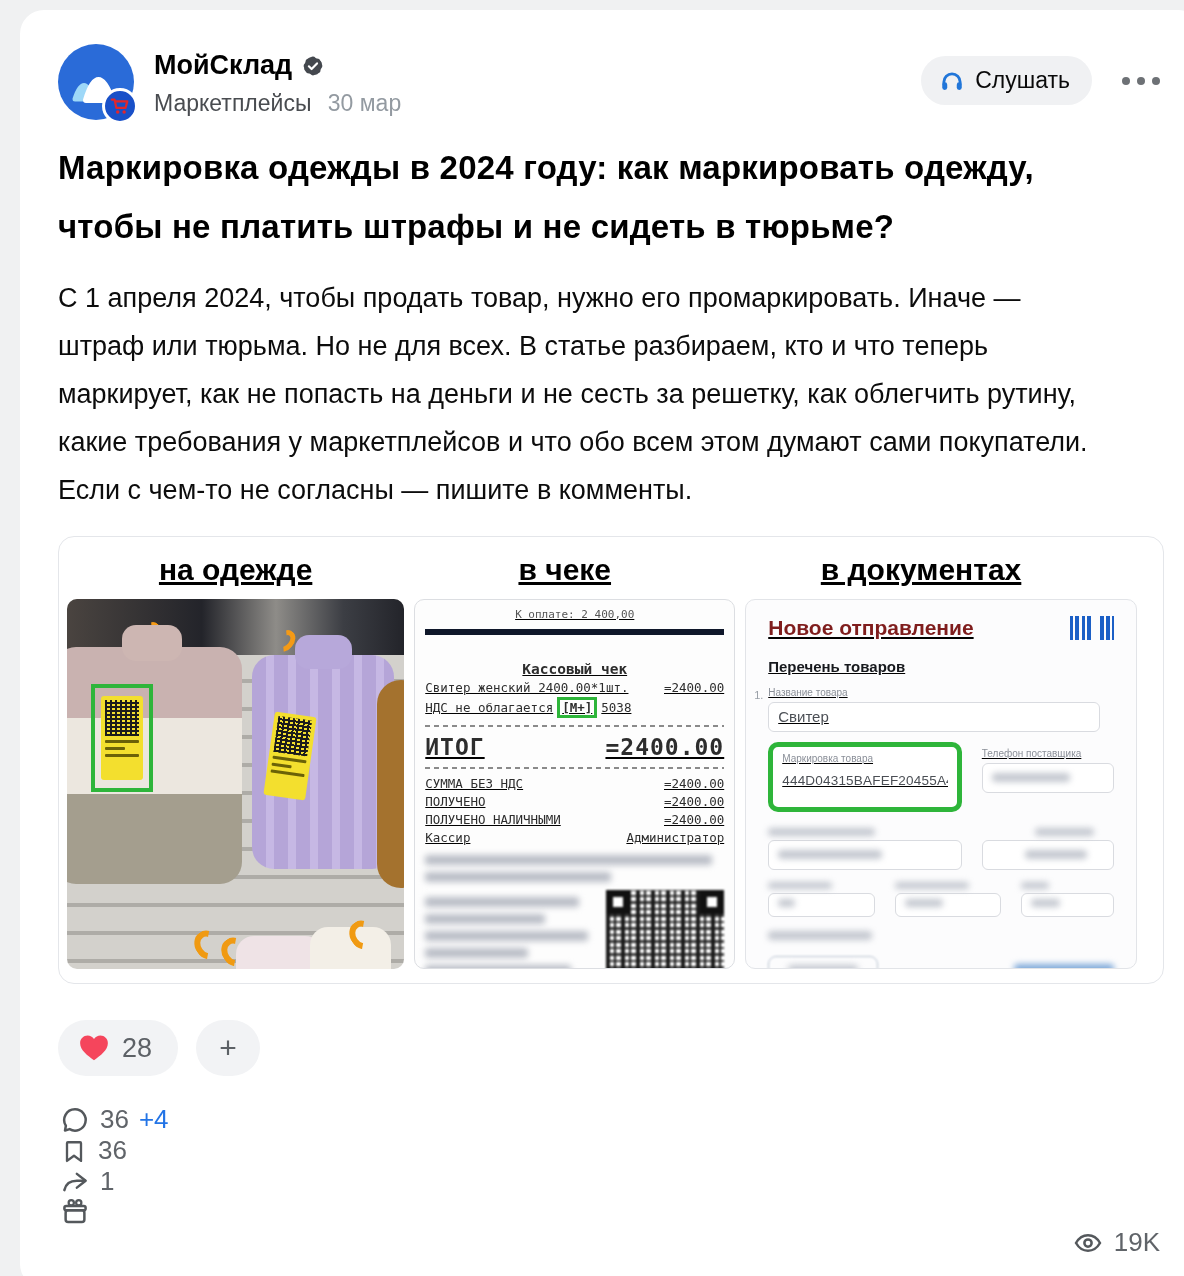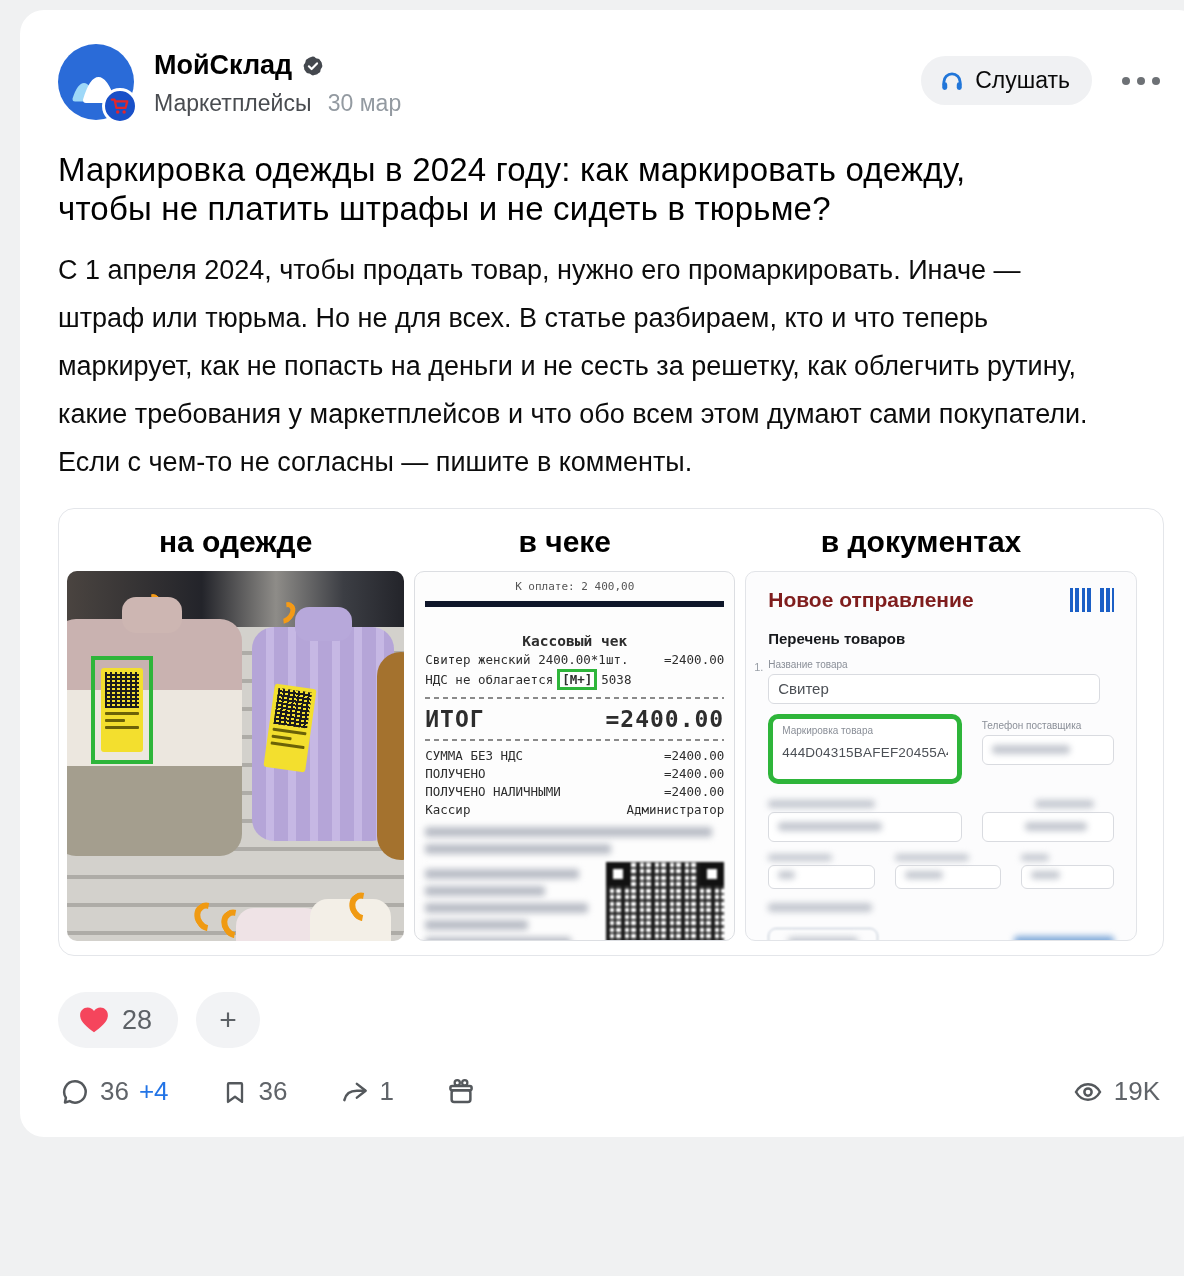--- a/index.html
+++ b/index.html
@@ -36,32 +36,32 @@
     display:flex; align-items:center; gap:10px;
     background:#f0f1f3; border:none; border-radius:26px;
     padding:11px 22px 11px 18px; font-size:23px; font-weight:500;
     font-family:"Liberation Sans", sans-serif; color:#0a0a0a; cursor:pointer;
   }
   .menu-dots { display:flex; gap:7px; padding:10px 4px; cursor:pointer; }
   .menu-dots i { width:8px; height:8px; border-radius:50%; background:#6d7175; }
 
   
   .post-title {
-    margin-top:30px; font-size:33px; line-height:39px; font-weight:400;
+    margin-top:18px; font-size:33px; line-height:59px; font-weight:700;
     letter-spacing:.2px; max-width:1010px;
   }
   .post-body {
     margin-top:18px; font-size:27px; line-height:48px; color:#0c0c0c;
     max-width:1045px;
   }
 
   
   .figure {
     margin-top:22px; border:1px solid #e4e6ea; border-radius:16px;
-    background:#fff; padding:12px 8px 14px 8px; cursor:pointer;
+    background:#fff; padding:12px 8px 14px 8px; cursor:pointer;text-decoration:underline;
   }
   .figure-titles { display:flex; }
   .figure-titles span {
     font-size:30px; font-weight:700; text-align:center; padding:4px 0 12px 0;
   }
   .ft-0 { width:31%; } .ft-1 { width:29.5%; } .ft-2 { width:36%; }
   .figure-panels { display:flex; gap:10px; padding:0 0 0 0; }
   .panel { height:370px; border-radius:10px; position:relative; overflow:hidden; }
 
   
@@ -155,21 +155,21 @@
 
   
   .reactions { display:flex; gap:18px; margin-top:36px; }
   .pill { background:#f2f3f5; border-radius:28px; height:56px; display:flex;
     align-items:center; justify-content:center; cursor:pointer; }
   .like-pill { padding:0 26px 0 20px; gap:12px; }
   .like-count { font-size:27px; color:#5d6166; }
   .plus-pill { width:64px; font-size:30px; color:#5d6166; }
 
   
-  .actions-bar { display:flex; align-items:center; margin-top:28px; padding:0 4px 8px 2px; }
+  .actions-bar { display:flex; align-items:flex-start; margin-top:28px; padding:0 4px 8px 2px;flex-direction:column; }
   .action { display:flex; align-items:center; gap:10px; cursor:pointer; margin-right:52px; }
   .action .num { font-size:26px; color:#606469; }
   .action .num-new { font-size:26px; color:#2374e6; font-weight:500; }
   .action-views { margin-left:auto; margin-right:0; cursor:default; }
   svg.ic { display:block; }
 </style>
 </head>
 <body>
 
 <div class="page">

